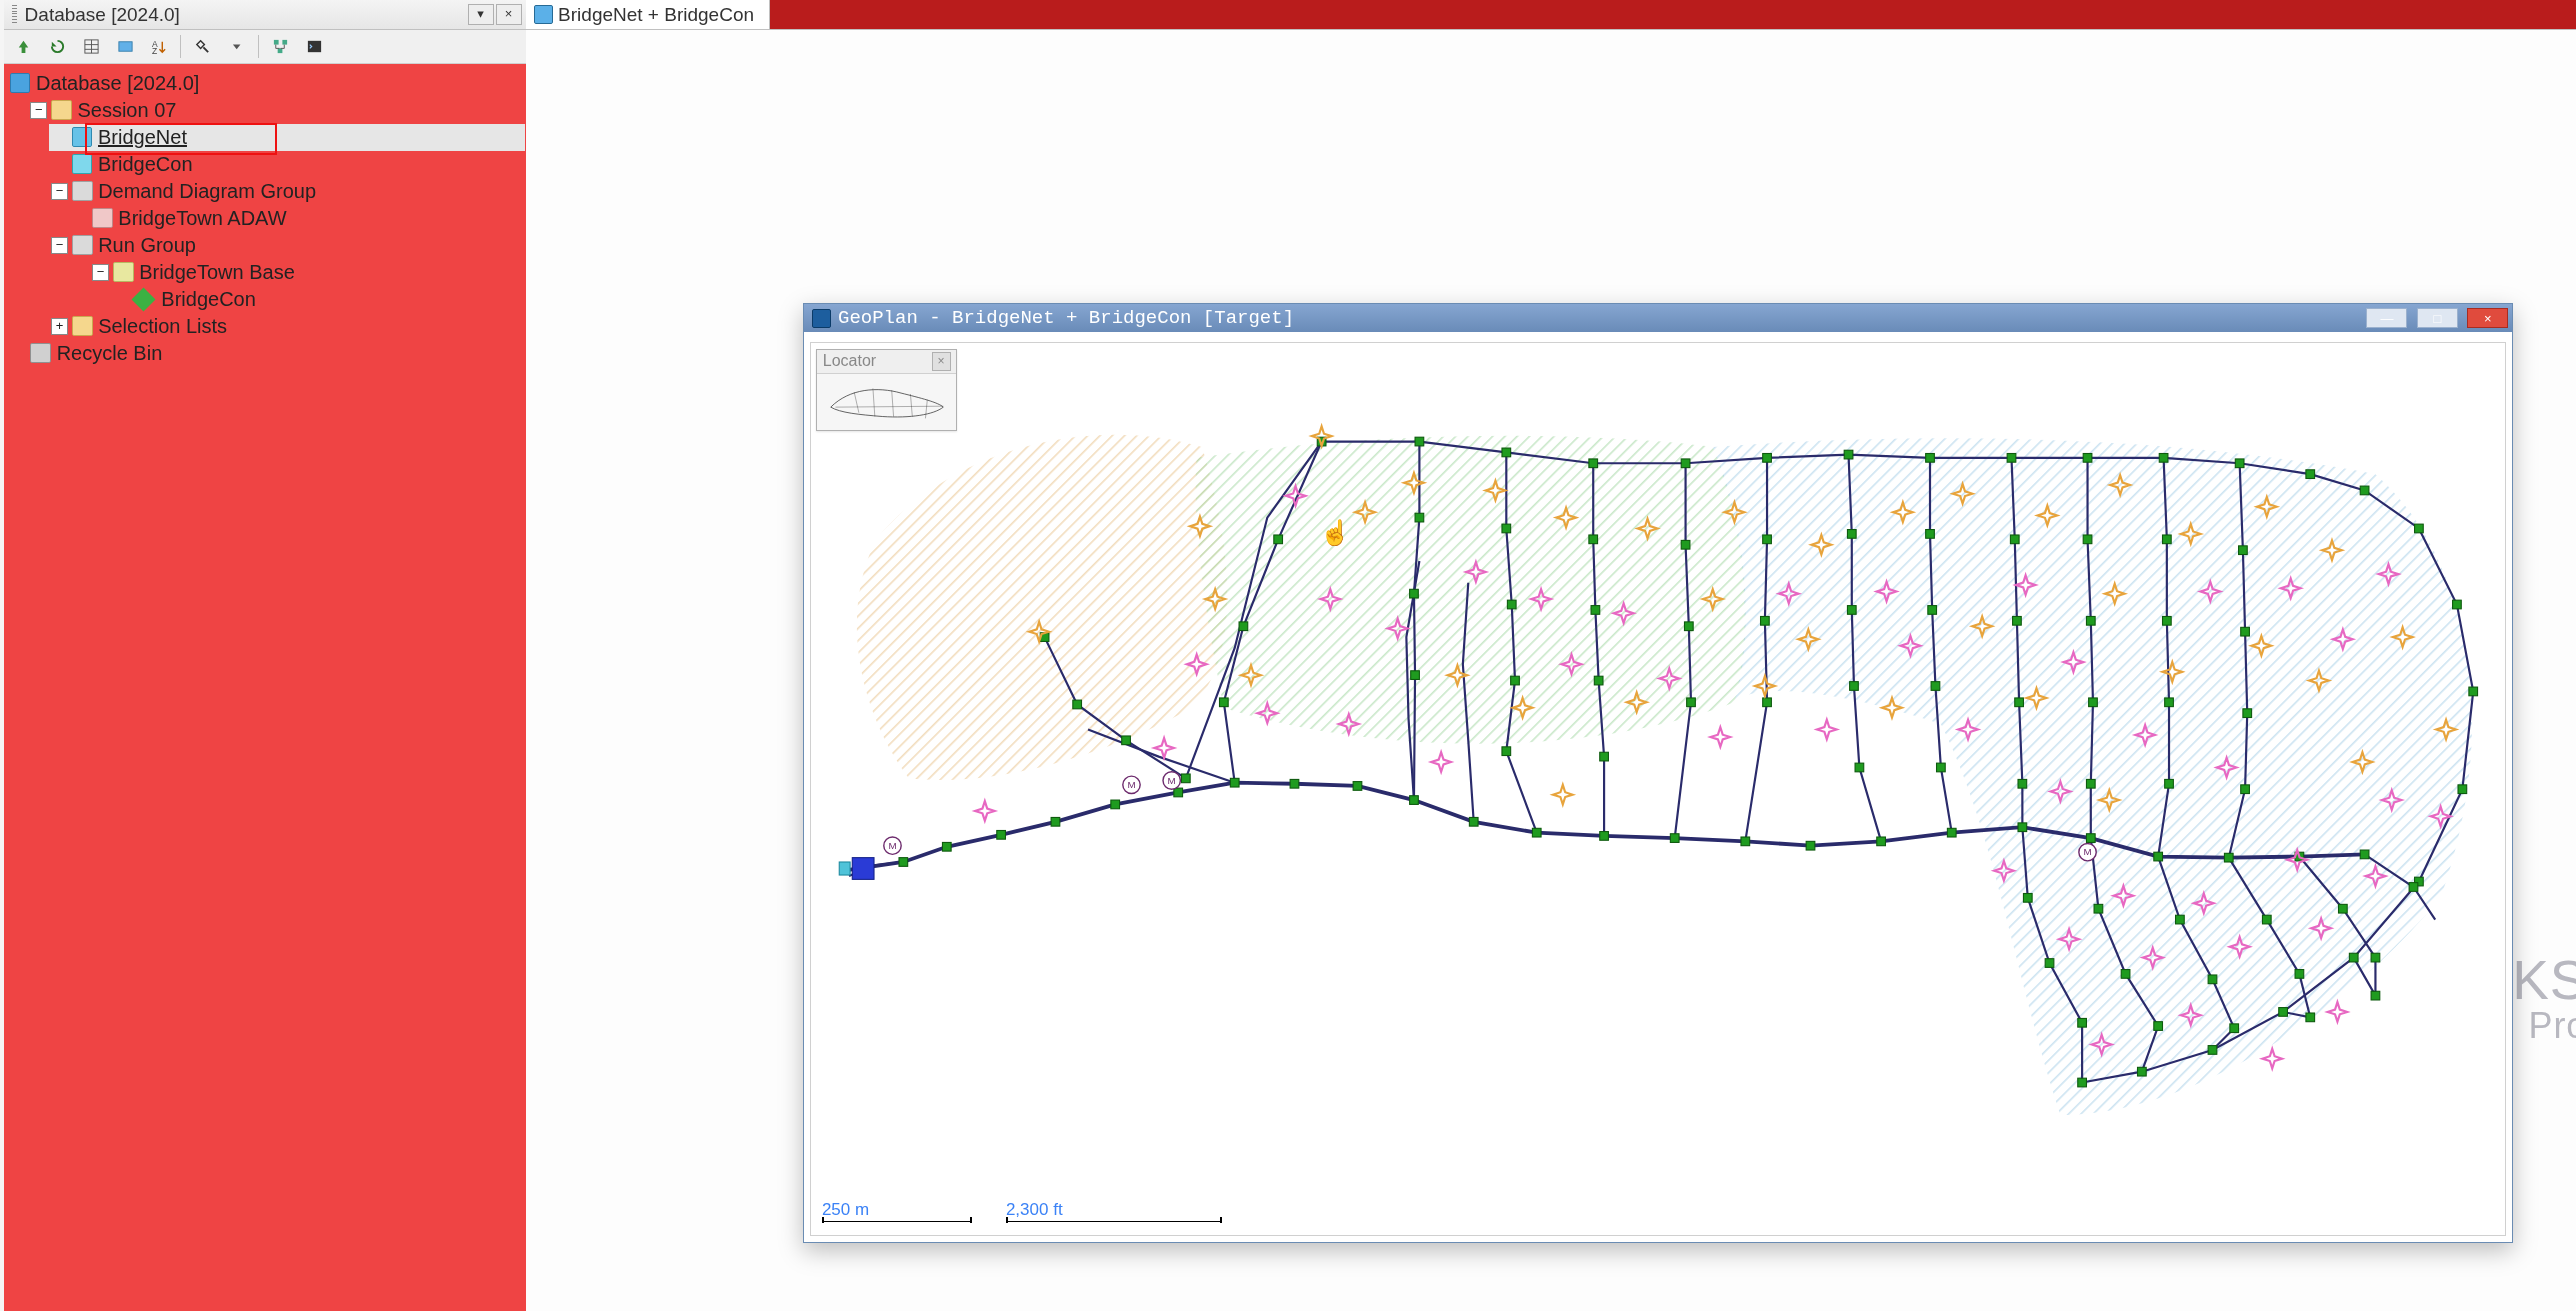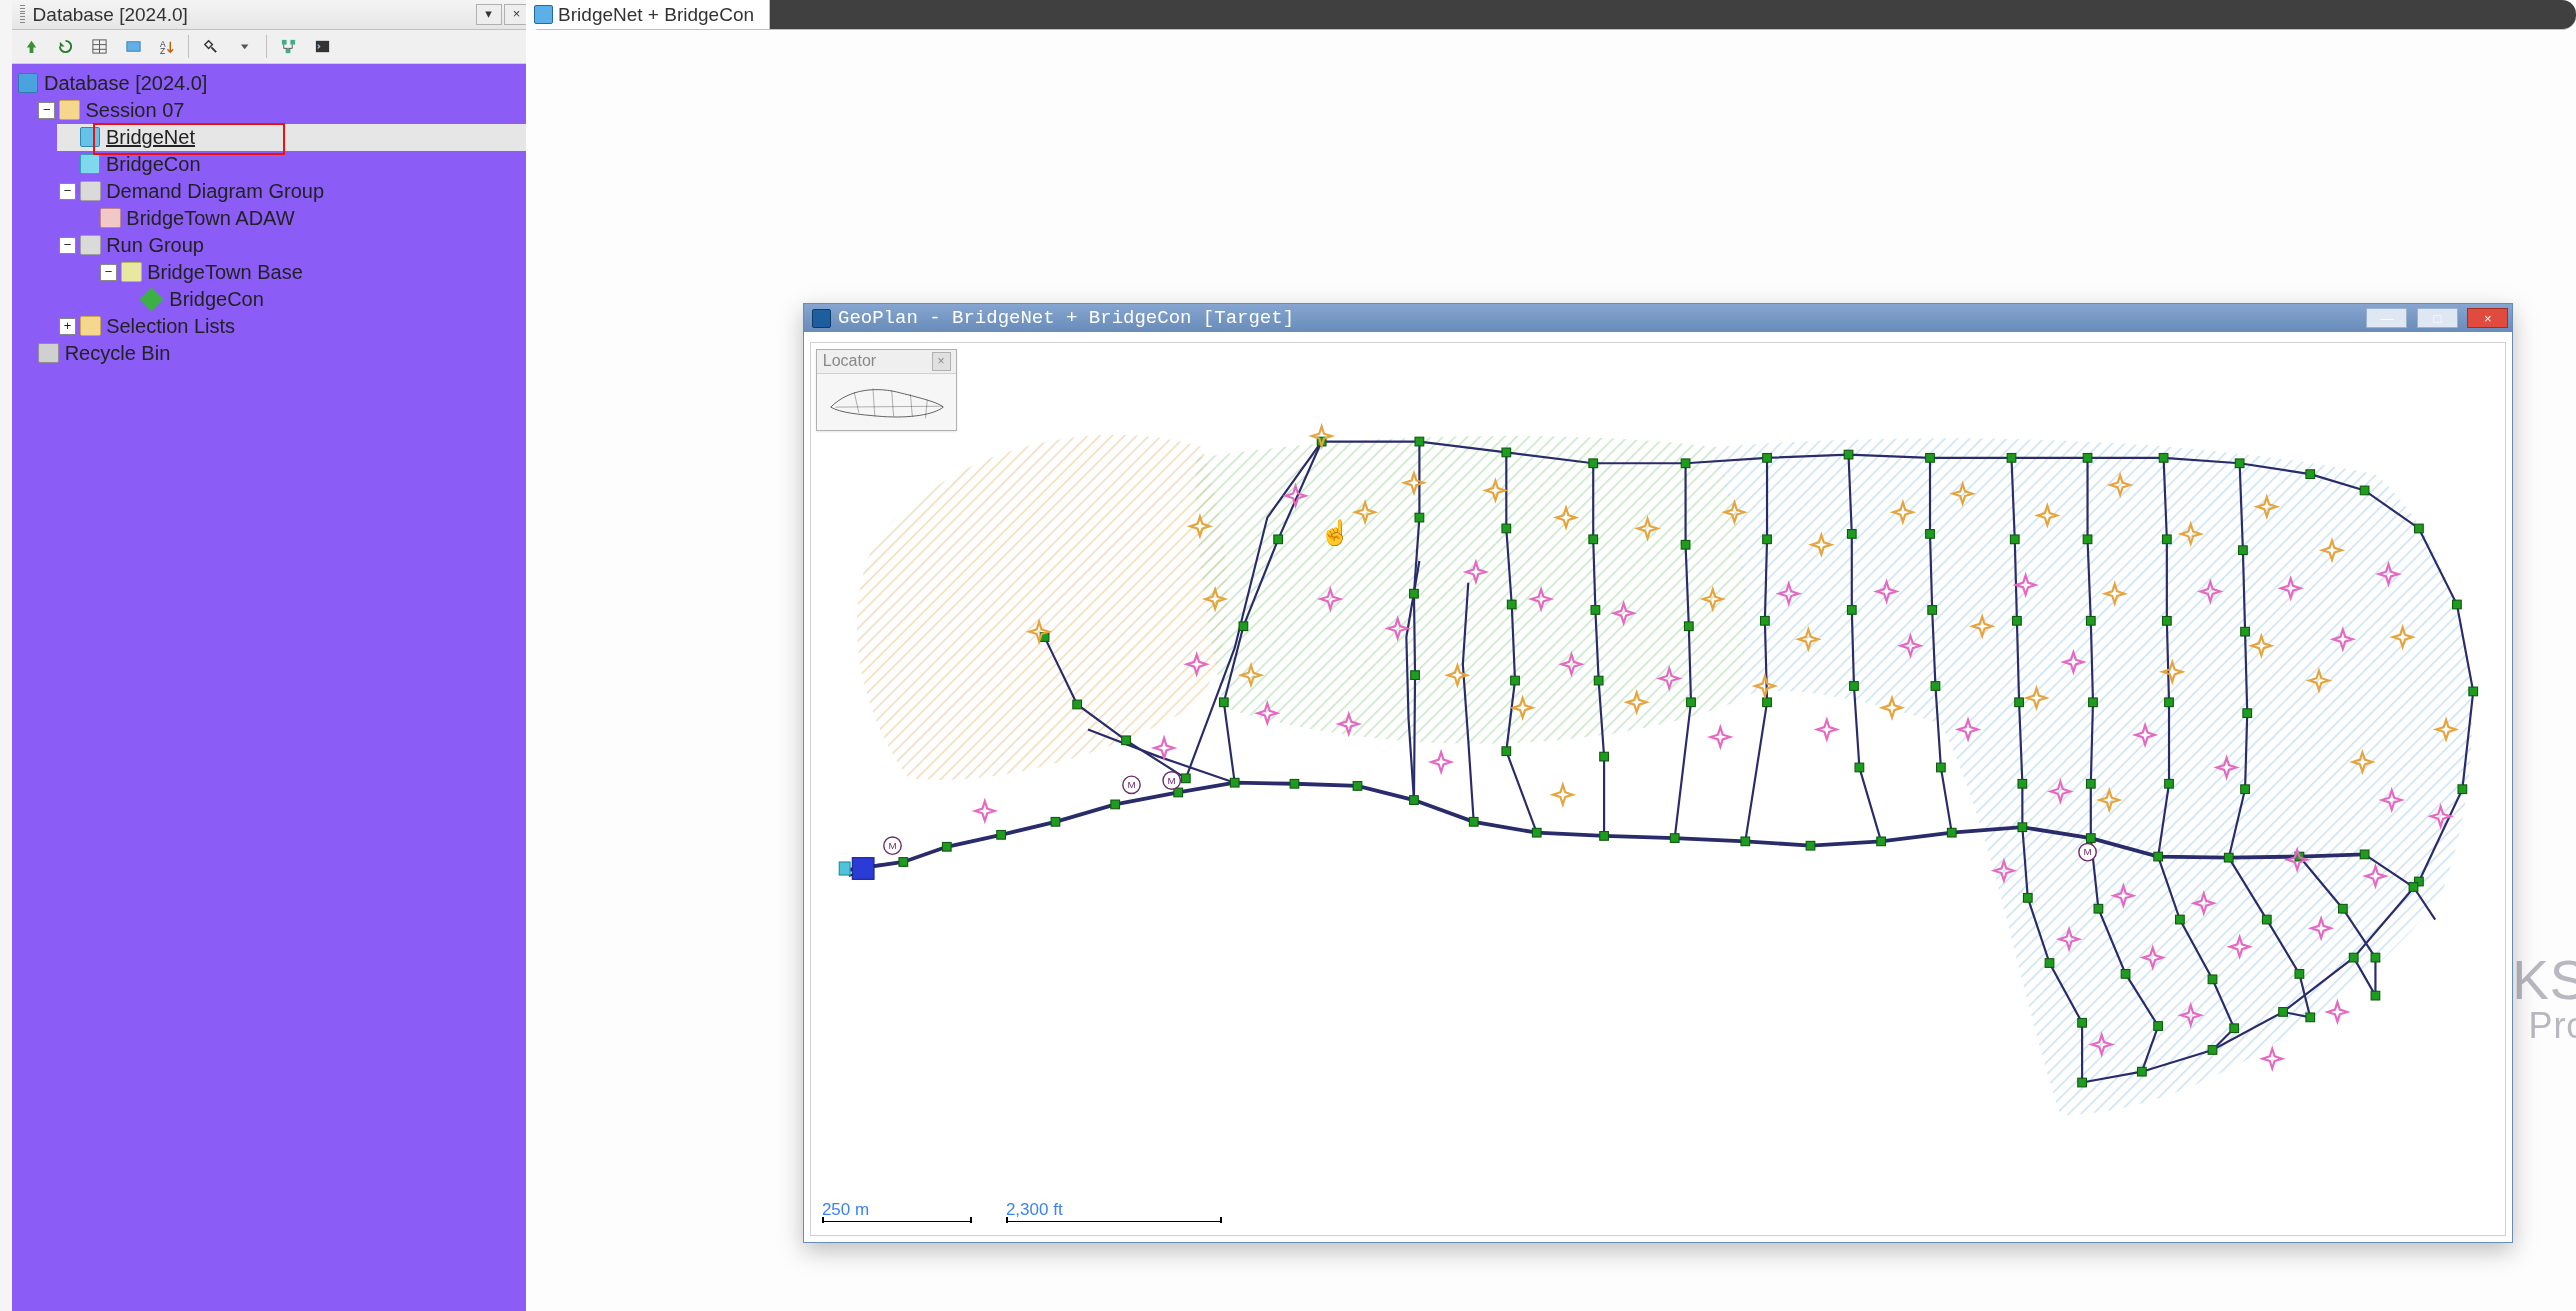--- a/index.html
+++ b/index.html
@@ -1,19 +1,19 @@
 <!DOCTYPE html>
 <html style="font-size:15px"><head>
 <meta charset="utf-8">
 <style>
   * { box-sizing: border-box; margin: 0; padding: 0; font-family: "Segoe UI", Tahoma, sans-serif; }
   body { width: 2576px; height: 1312px; background: #f5f5f5; overflow: hidden; position: relative; }
 
   
-  .left-panel { position: absolute; left: 12px; top: 0; width: 526px; height: 1312px; background: #8b5cf6; border-right: 0.9px solid #a0a0a0; }
+  .left-panel { position: absolute; left: 4px; top: 0; width: 526px; height: 1312px; background: #ef4444; border-right: 0.9px solid #a0a0a0; }
   .panel-header { height: 30px; background: linear-gradient(#f4f4f4,#e6e6e6); border-bottom: 0.9px solid #c0c0c0; display: flex; align-items: center; padding: 0 7.5px; font-size: 19px; color: #333; position: relative; }
   .panel-header .grip { width: 5.6px; height: 19px; background: repeating-linear-gradient(#888 0 0.9px, transparent 0.9px 2.8px); margin-right: 7.5px; }
   .panel-header .title { flex: 1; }
   .panel-header .btns { display: flex; gap: 1.9px; }
   .panel-header .btns .wbtn { width: 26px; height: 20.7px; border: 0.9px solid #b0b0b0; background: #eee; font-size: 13px; line-height: 17px; text-align: center; cursor: pointer; }
 
   .toolbar { height: 34px; background: #f0f0f0; border-bottom: 0.9px solid #d0d0d0; display: flex; align-items: center; gap: 9.4px; padding: 0 7.5px; }
   .tb-btn { width: 24.4px; height: 24.4px; display: flex; align-items: center; justify-content: center; cursor: pointer; border-radius: 1.9px; }
   .tb-sep { width: 0.9px; height: 22.6px; background: #c0c0c0; }
 
@@ -34,21 +34,21 @@
   .icon-grp { background: #dadada; border-color:#a0a0a0;}
   .icon-run { background: #dadada; border-color:#a0a0a0;}
   .icon-adaw { background: #f0c8c8; border-color:#c08888;}
   .icon-base { background: #e8e8a0; border-color:#b8b860;}
   .icon-diamond { width: 17px; height: 17px; background: #3bb143; transform: rotate(45deg); margin-right: 9.4px; margin-left:1.9px; flex:none; }
   .icon-sel { background: #f5d78d; border-color:#caa850;}
   .icon-bin { background: #d0d0d0; border-color:#909090;}
 
   
   .right-area { position: absolute; left: 526px; top: 0; right: 0; height: 1312px; background: #fdfdfd; }
-  .tab-bar { height: 30px; background: #404040; border-bottom: 0.9px solid #c0c0c0; display: flex; align-items: stretch; border-radius: 14px; }
+  .tab-bar { height: 30px; background: #b91c1c; border-bottom: 0.9px solid #c0c0c0; display: flex; align-items: stretch; }
   .tab { display: flex; align-items: center; padding: 0 15px 0 7.5px; background: #fff; border-right: 0.9px solid #c0c0c0; font-size: 19px; color: #333; gap: 5.6px; cursor: pointer; }
   .tab .tab-icon { width: 19px; height: 19px; background: #5bb0e8; border: 0.9px solid #276a95; border-radius: 1.9px; }
 
   .canvas-host { position: absolute; left: 0; top: 30px; right: 0; bottom: 0; background: #fdfdfd; }
 
   
   .geoplan-window { position: absolute; left: 277px; top: 273px; width: 1710px; height: 940px; background: #fff; box-shadow: 0 7.5px 22.6px rgba(0,0,0,.25); border: 0.9px solid #6a8cb3; }
   .gp-title { height: 28px; background: linear-gradient(#86a6d1,#698bb8); color: #fff; display: flex; align-items: center; font-size: 19px; padding: 0 3.8px 0 7.5px; gap: 7.5px; }
   .gp-title .gp-icon { width: 19px; height: 19px; background: #1d5e9e; border: 0.9px solid #0b3b68; border-radius: 1.9px; }
   .gp-title .gp-text { flex: 1; font-family: Liberation Mono, monospace; }

